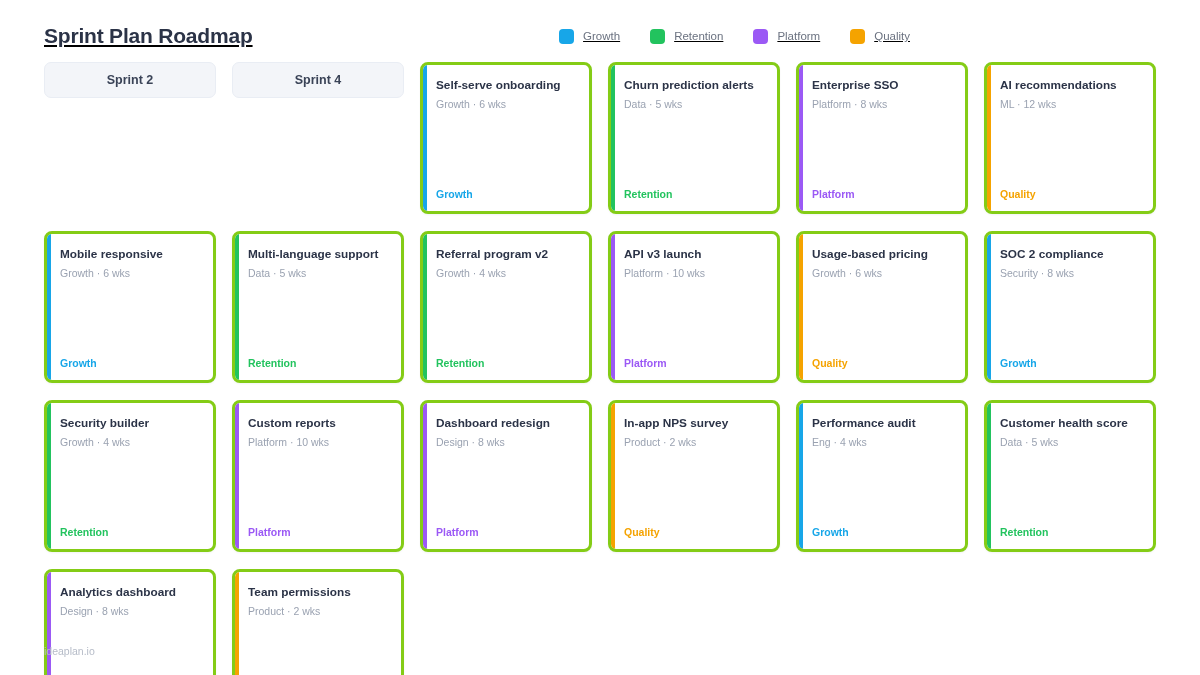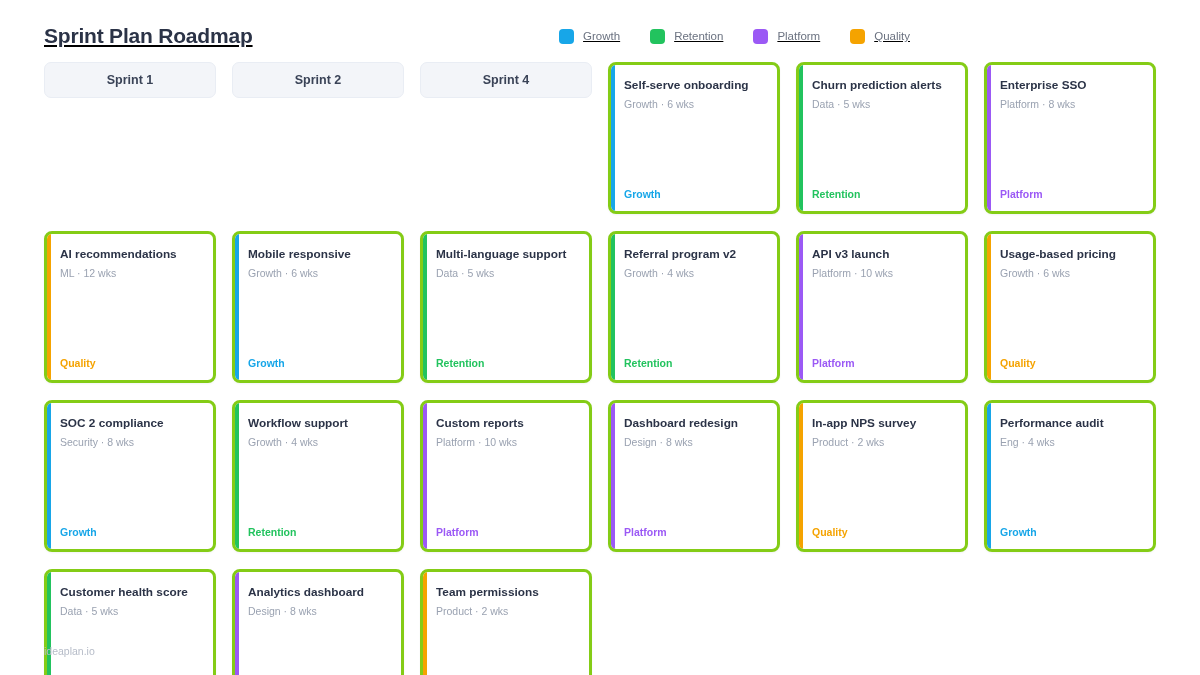--- a/index.html
+++ b/index.html
@@ -138,21 +138,20 @@
           <span class="legend-label">Platform</span>
         </div>
         <div class="legend-item">
           <span class="legend-swatch" style="background: rgb(245, 163, 0);"></span>
           <span class="legend-label">Quality</span>
         </div>
       </div>
   </div>
 
   <div class="board">
-      <div class="col-head">Sprint 1</div>
       <div class="col-head">Sprint 2</div>
       <div class="col-head">Sprint 4</div>
       <div class="card">
         <span class="card-bar" style="background: rgb(23, 166, 232);"></span>
         <div class="card-title">Self-serve onboarding</div>
         <div class="card-meta">Growth · 6 wks</div>
         <div class="card-tag" style="color: rgb(23, 166, 232);">Growth</div>
       </div>
       <div class="card">
         <span class="card-bar" style="background: rgb(34, 195, 94);"></span>
@@ -203,21 +202,21 @@
         <div class="card-tag" style="color: rgb(245, 163, 0);">Quality</div>
       </div>
       <div class="card">
         <span class="card-bar" style="background: rgb(23, 166, 232);"></span>
         <div class="card-title">SOC 2 compliance</div>
         <div class="card-meta">Security · 8 wks</div>
         <div class="card-tag" style="color: rgb(23, 166, 232);">Growth</div>
       </div>
       <div class="card">
         <span class="card-bar" style="background: rgb(34, 195, 94);"></span>
-        <div class="card-title">Workflow support</div>
+        <div class="card-title">Security builder</div>
         <div class="card-meta">Growth · 4 wks</div>
         <div class="card-tag" style="color: rgb(34, 195, 94);">Retention</div>
       </div>
       <div class="card">
         <span class="card-bar" style="background: rgb(155, 89, 245);"></span>
         <div class="card-title">Custom reports</div>
         <div class="card-meta">Platform · 10 wks</div>
         <div class="card-tag" style="color: rgb(155, 89, 245);">Platform</div>
       </div>
       <div class="card">

